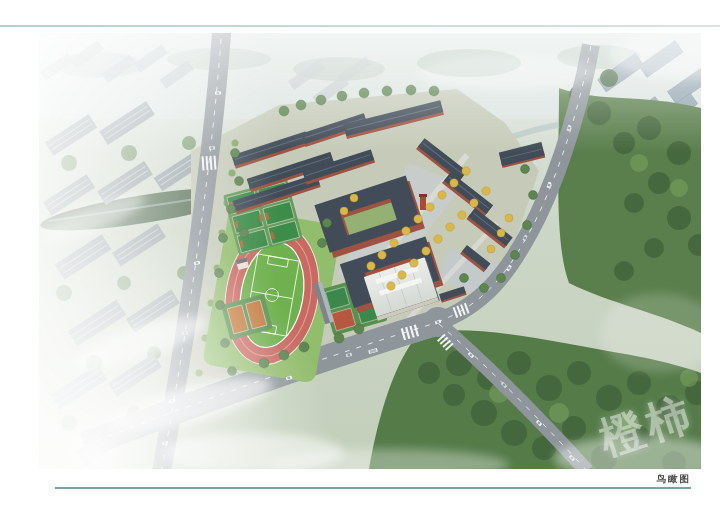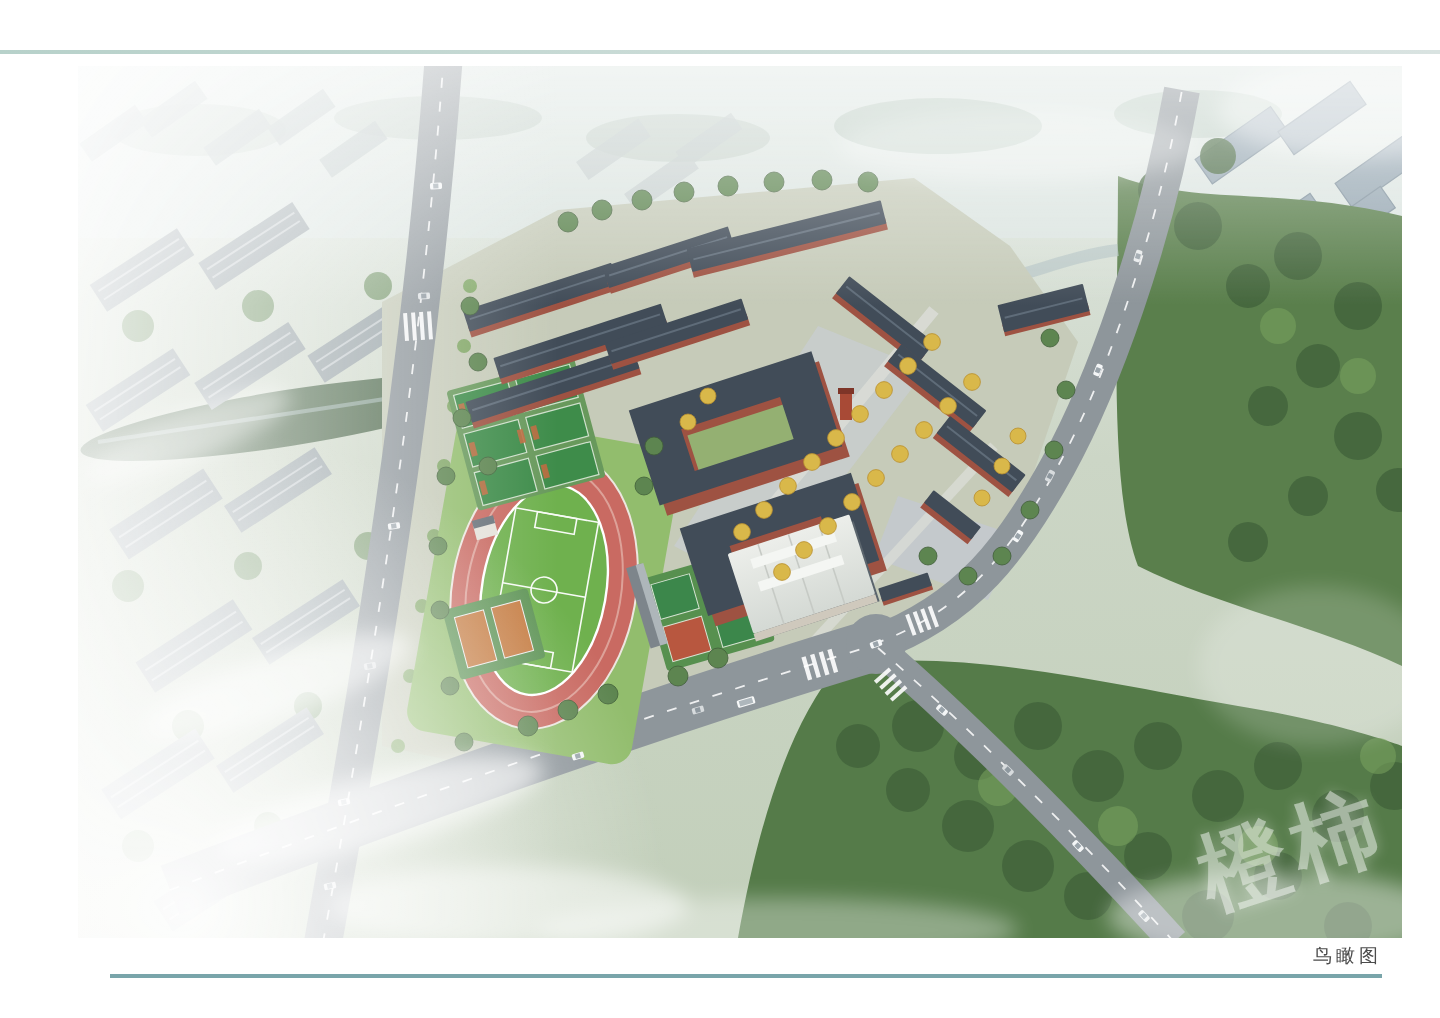--- a/index.html
+++ b/index.html
@@ -4,21 +4,21 @@
 <style>
   html,body{margin:0;padding:0;background:#fff;}
   #page{position:relative;width:720px;height:509px;background:var(--page_bg,#fff);overflow:hidden;
         font-family:"DejaVu Sans","Liberation Sans",sans-serif;}
   .rule-top{position:absolute;left:0;top:25px;width:720px;height:2px;
             background:linear-gradient(to right,var(--rule_top,#b7d1ca) 0%,#cfdeda 60%,#d9e3e1 100%);}
   .rule-bottom{position:absolute;left:55px;top:487px;width:636px;height:2px;
                background:var(--rule_bottom,#79a5aa);}
   .photo{position:absolute;left:39px;top:33px;width:662px;height:436px;background:#dfe7e3;overflow:hidden;}
   .caption{position:absolute;top:473px;right:29px;font-size:9.5px;line-height:12px;
-           color:var(--caption_ink,#4b4b4b);letter-spacing:2px;font-weight:400;}
+           color:var(--caption_ink,#4b4b4b);letter-spacing:2px;font-weight:700;}
   .watermark{position:absolute;right:6px;bottom:22px;font-size:44px;line-height:42px;
              color:var(--watermark_ink,#ffffff);opacity:.52;transform:rotate(-18deg);
              letter-spacing:4px;font-weight:bold;white-space:nowrap;
              text-shadow:0 0 7px rgba(255,255,255,.65);pointer-events:none;}
   
   .c-road{stroke:var(--road,#8e969b);fill:none;}
   .c-roadfill{fill:var(--road,#8e969b);}
   .b-roof{fill:var(--roof_slate,#414c58);}
   .b-face{fill:var(--brick,#9e5242);}
   .b-ridge{stroke:#5f6c79;stroke-width:1;}

